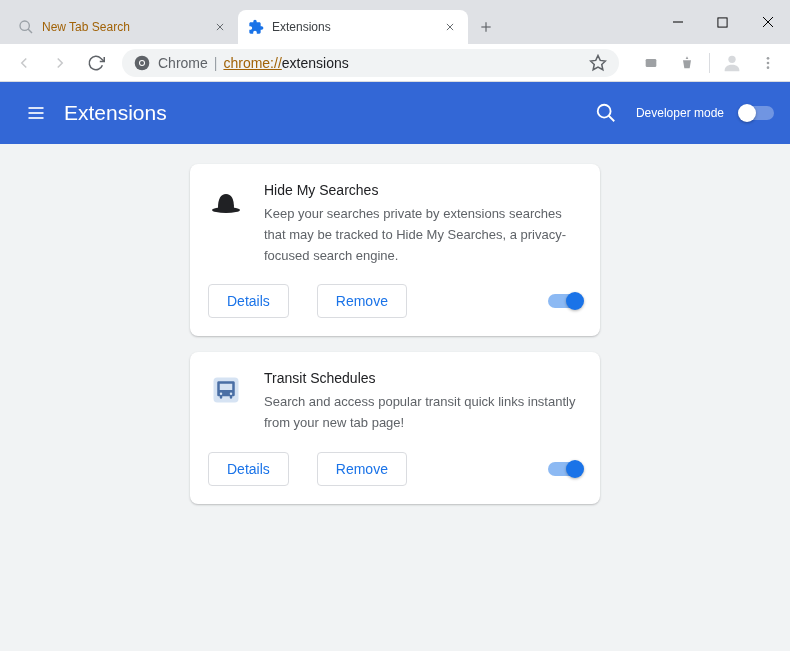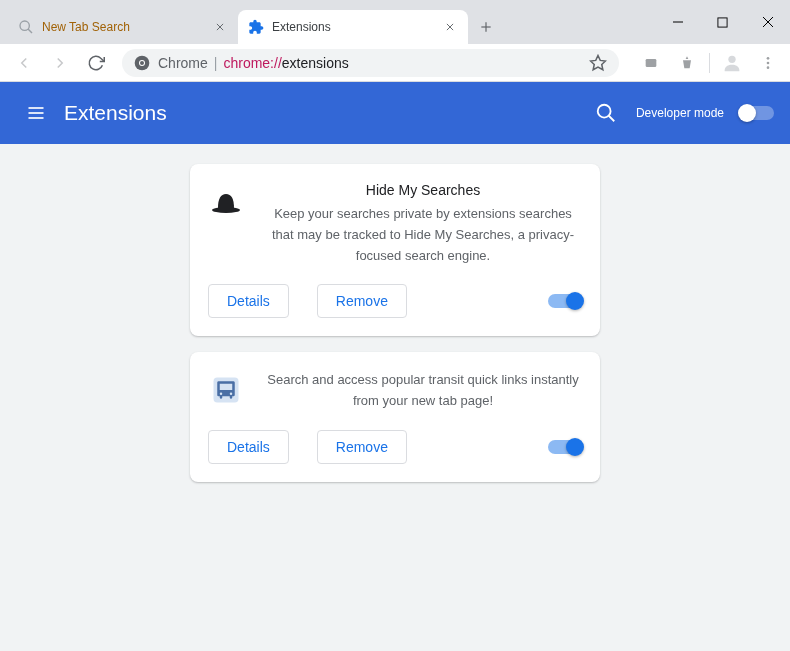--- a/index.html
+++ b/index.html
@@ -19,36 +19,36 @@
 .wc-btn { width: 45px; height: 44px; display: flex; align-items: center; justify-content: center; cursor: pointer; }
 
 .toolbar { height: 38px; background: #fff; border-bottom: 1px solid #dadce0; display: flex; align-items: center; padding: 0 8px; gap: 4px; }
 .nav-btn { width: 32px; height: 32px; display: flex; align-items: center; justify-content: center; border-radius: 50%; cursor: pointer; }
 .nav-btn.disabled { opacity: 0.35; cursor: default; }
 .omnibox { flex: 1; height: 28px; background: #f1f3f4; border-radius: 14px; display: flex; align-items: center; padding: 0 12px; margin: 0 6px; }
 .omnibox-icon { width: 16px; height: 16px; margin-right: 8px; }
 .omnibox-text { font-size: 14px; color: #5f6368; display: flex; align-items: center; }
 .omnibox-text .chrome-label { color: #5f6368; }
 .omnibox-text .sep { color: #9aa0a6; margin: 0 6px; }
-.omnibox-text .url-part { color: #be185d; }
+.omnibox-text .url-part { color: #a16207; text-decoration: underline; }
 .omnibox-text .url-strong { color: #202124; }
 .omnibox-star { margin-left: auto; width: 18px; height: 18px; cursor: pointer; }
 .toolbar-right { display: flex; align-items: center; gap: 8px; margin-left: 8px; }
 .tb-icon { width: 28px; height: 28px; display: flex; align-items: center; justify-content: center; cursor: pointer; opacity: 0.6; }
 .tb-sep { width: 1px; height: 20px; background: #dadce0; }
 
 #ext-header { height: 62px; background: #3367d6; color: #fff; display: flex; align-items: center; padding: 0 16px; }
 .hamburger { width: 40px; height: 40px; display: flex; align-items: center; justify-content: center; cursor: pointer; margin-right: 8px; }
 .ext-title { font-size: 21px; font-weight: 400; }
 .header-right { margin-left: auto; display: flex; align-items: center; gap: 16px; }
 .dev-mode-label { font-size: 12px; }
 .dev-toggle { width: 34px; height: 14px; background: rgba(255,255,255,0.3); border-radius: 7px; position: relative; cursor: pointer; }
 .dev-toggle::after { content: ''; position: absolute; width: 18px; height: 18px; background: #fff; border-radius: 50%; top: -2px; left: -2px; box-shadow: 0 1px 3px rgba(0,0,0,0.3); }
 
-.content { background: #f1f3f4; height: calc(651px - 44px - 38px - 62px); padding: 20px 12px; display: flex; flex-direction: column; align-items: center; gap: 16px; text-align: center; }
+.content { background: #f1f3f4; height: calc(651px - 44px - 38px - 62px); padding: 20px 12px; display: flex; flex-direction: column; align-items: center; gap: 16px; }
 
 .ext-card { width: 410px; background: #fff; border-radius: 8px; box-shadow: 0 1px 2px rgba(60,64,67,0.3); padding: 18px; }
 .ext-card-top { display: flex; gap: 20px; margin-bottom: 18px; }
 .ext-icon { width: 36px; height: 36px; flex-shrink: 0; display: flex; align-items: center; justify-content: center; margin-top: 2px; }
 .ext-info { flex: 1; }
 .ext-name { font-size: 14px; color: #202124; margin-bottom: 6px; }
 .ext-desc { font-size: 13px; color: #5f6368; line-height: 1.6; }
 .ext-card-bottom { display: flex; align-items: center; gap: 28px; }
 .ext-btn { height: 34px; padding: 0 18px; background: #fff; border: 1px solid #dadce0; border-radius: 4px; color: #1a73e8; font-size: 14px; display: flex; align-items: center; cursor: pointer; }
 .ext-toggle { margin-left: auto; width: 34px; height: 14px; background: rgba(26,115,232,0.5); border-radius: 7px; position: relative; cursor: pointer; }
@@ -225,20 +225,21 @@
 
   <div class="ext-card">
     <div class="ext-card-top">
       <div class="ext-icon">
         <svg width="30" height="30" viewBox="0 0 24 24" fill="#4a6fa5">
             <rect x="2" y="2" width="20" height="20" rx="3" fill="#d6e3f3"></rect>
             <path d="M6 5h12c1 0 1 1 1 1v10c0 1-1 1-1 1h-1v1c0 .5-.5 1-1 1s-1-.5-1-1v-1H9v1c0 .5-.5 1-1 1s-1-.5-1-1v-1H6c-1 0-1-1-1-1V6c0-1 1-1 1-1zm1 2v5h10V7H7zm1 7a1 1 0 100 2 1 1 0 000-2zm8 0a1 1 0 100 2 1 1 0 000-2z" fill="#4a6fa5"></path>
           </svg>
       </div>
       <div class="ext-info">
+        <div class="ext-name">Transit Schedules</div>
         <div class="ext-desc">Search and access popular transit quick links instantly from your new tab page!</div>
       </div>
     </div>
     <div class="ext-card-bottom">
       <div class="ext-btn">Details</div>
       <div class="ext-btn">Remove</div>
       <div class="ext-toggle"></div>
     </div>
   </div>
 

